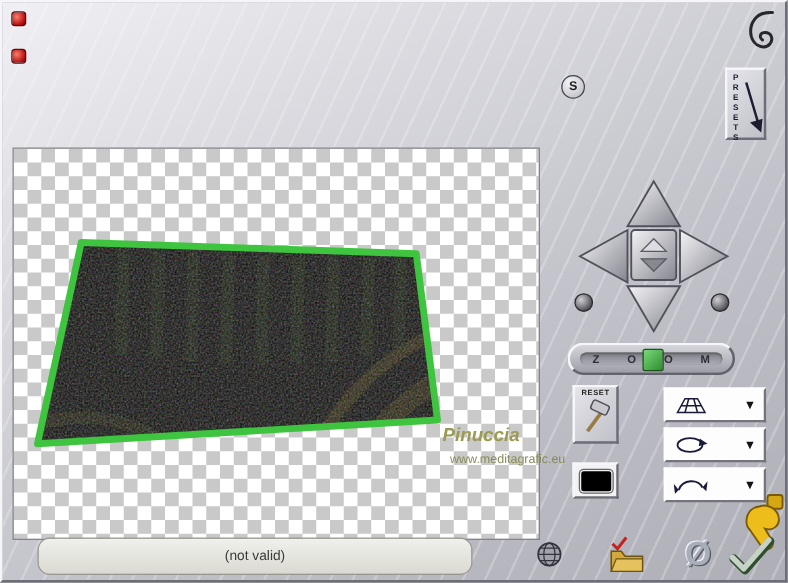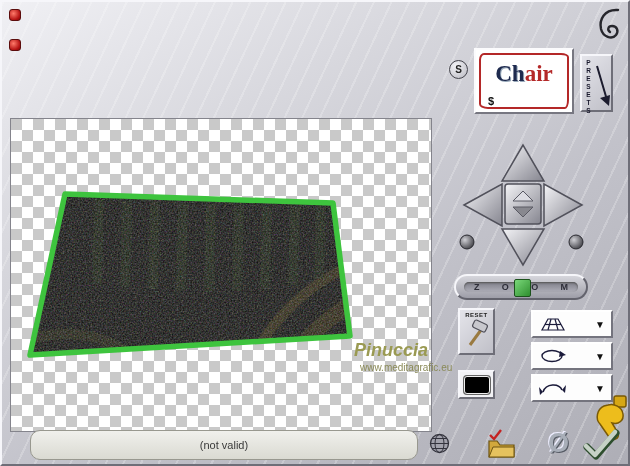--- a/index.html
+++ b/index.html
@@ -37,21 +37,21 @@
   .logo-dollar{position:absolute;left:12px;bottom:5px;font-size:11px;font-weight:bold;color:#111;}
   .presets-button{width:33px;height:58px;cursor:pointer;}
   .presets-label{position:absolute;left:3px;top:3px;
     writing-mode:vertical-rl;text-orientation:upright;
     font-size:6.5px;font-weight:bold;letter-spacing:1px;color:#1a1a2e;}
   .preview{
     left:8px;top:116px;width:420px;height:312px;border:1px solid #84848c;
     background:repeating-conic-gradient(#ffffff 0% 25%,#c9c9c9 0% 50%);
     background-size:22px 22px;
   }
-  .wm1{font-size:18px;font-weight:bold;color:#9a9a52;font-style:italic;}
+  .wm1{font-size:15px;font-weight:bold;color:#9a9a52;font-style:italic;}
   .wm2{font-size:10px;color:#8a8a58;}
   .zoom-bar{
     left:452px;top:272px;width:134px;height:26px;border-radius:13px;
     border:2px solid;border-color:#f6f6fa #63636d #63636d #f6f6fa;
     background:linear-gradient(#d6d6dc,#9e9ea8);box-sizing:border-box;
   }
   .zoom-track{position:absolute;left:8px;right:8px;top:6px;height:10px;border-radius:5px;
     background:linear-gradient(#7e7e88,#aeaeb8);box-shadow:inset 0 1px 2px #555;}
   .zoom-letters{position:absolute;inset:0;display:flex;align-items:center;
     justify-content:space-between;padding:0 18px;
@@ -67,21 +67,21 @@
     border:2px solid;border-color:#ffffff #74747e #74747e #ffffff;
     box-sizing:border-box;display:flex;align-items:center;
     justify-content:space-between;padding:0 6px;cursor:pointer;
   }
   .caret{font-size:10px;color:#111;}
   .display-button{left:456px;top:368px;width:37px;height:29px;display:flex;
     align-items:center;justify-content:center;background:#f2f2f5;cursor:pointer;}
   .display-screen{width:24px;height:16px;background:#000;border:1px solid #efefef;
     border-radius:3px;box-shadow:0 0 0 1px #666;}
   .status-bar{
-    left:28px;top:428px;width:388px;height:30px;border-radius:10px;
+    left:28px;top:428px;width:348px;height:30px;border-radius:10px;
     border:1px solid #98988f;background:linear-gradient(#f0f0ec,#dadad2);
     display:flex;align-items:center;justify-content:center;
     font-size:11px;color:#3a3a3a;box-sizing:border-box;text-align:right;
   }
   .cancel-glyph{font-size:27px;font-weight:bold;color:#a8aeb8;
     text-shadow:1px 1px 0 #555a64, -1px -1px 0 #eef;line-height:1;}
 </style>
 </head>
 <body>
 
@@ -104,27 +104,20 @@
   <div class="abs led" style="left:7px;top:37px"></div>
 
   <svg class="abs" style="left:593px;top:4px" width="30" height="36">
     <path d="M23,4 C9,3 4,14 6,23 C8,31 17,34 21,29 C24,25 22,20 17,20 C13,20 12,24 15,26" fill="none" stroke="#26262c" stroke-width="2.4" stroke-linecap="round"></path>
   </svg>
 
   <div class="abs s-button" style="left:447px;top:58px">
     <span>S</span>
   </div>
 
-  <div class="abs logo-card" style="left:472px;top:46px">
-    <div class="logo-scribble"></div>
-    <div class="logo-text">
-      <span class="logo-ch">Ch</span><span class="logo-air">air</span>
-    </div>
-    <div class="logo-dollar">$</div>
-  </div>
 
   <div class="abs bevel-up presets-button" style="left:578px;top:52px">
     <span class="presets-label">PRESETS</span>
     <svg class="abs" style="left:12px;top:6px" width="18" height="46">
       <line x1="3" y1="4" x2="13" y2="38" stroke="#1c1c2e" stroke-width="2"></line>
       <polygon points="15,44 6,36 16,33" fill="#1c1c2e"></polygon>
     </svg>
   </div>
 
   <div class="abs preview">

